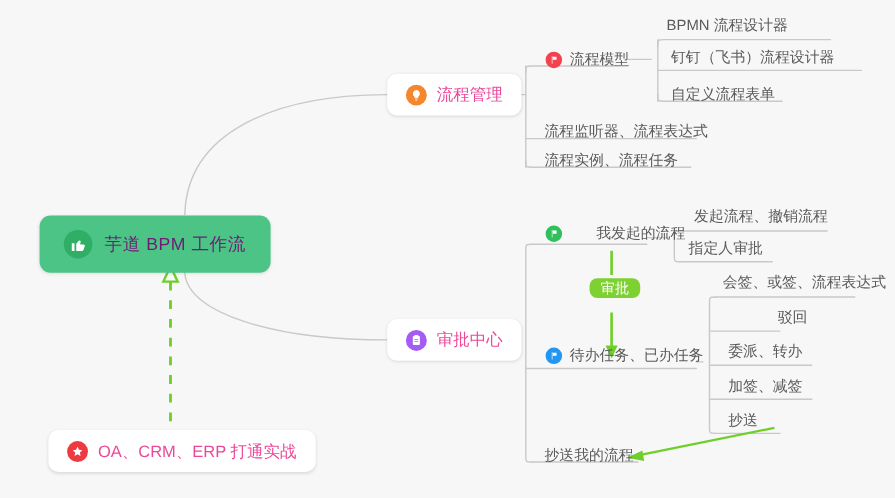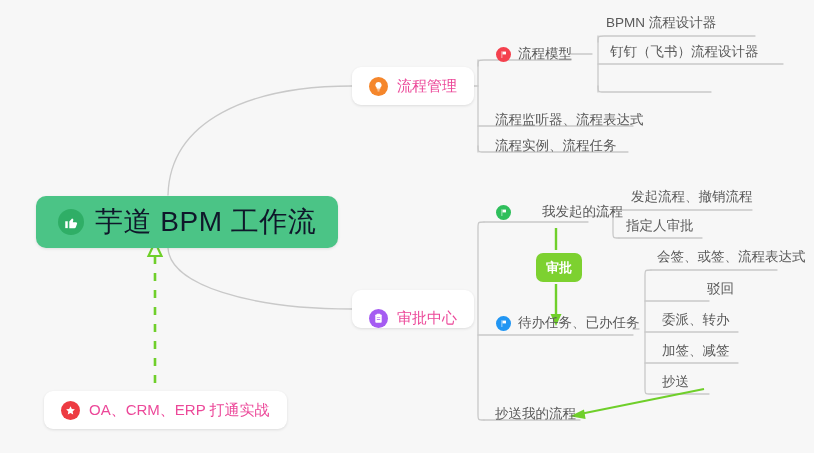--- a/index.html
+++ b/index.html
@@ -30,22 +30,22 @@
     align-items: center;
     white-space: nowrap;
     box-sizing: border-box;
   }
 
   .root-node {
     background: #4BC486;
     border-radius: 10px;
     padding: 0 22px;
     height: 52px;
-    color: #0f172a;
-    font-size: 28px;
+    color: #701a75;
+    font-size: 16px;
     letter-spacing: 0.5px;
     box-shadow: 0 1px 3px rgba(0,0,0,0.10);
   }
   .root-node .label { margin-left: 11px; }
 
   .branch-node {
     background: #ffffff;
     border-radius: 9px;
     padding: 0 17px;
     height: 38px;
@@ -62,24 +62,23 @@
     padding: 0 7px 0 6px;
   }
   .leaf-node .label { margin-left: 7px; }
   .leaf-node.no-icon .label { margin-left: 0; }
 
   .tag-node {
     background: #7DD130;
     border-radius: 7px;
     color: #ffffff;
     font-size: 13px;
-    height: 29px;
+    height: 18px;
     padding: 0 10px;
     justify-content: center;
-    font-weight: bold;
   }
 
   
   .ic {
     display: inline-flex;
     align-items: center;
     justify-content: center;
     border-radius: 50%;
     flex: 0 0 auto;
   }
@@ -190,29 +189,32 @@
       <svg width="9" height="9" viewBox="0 0 24 24" fill="#ffffff">
         <path d="M7 3h1.6v18H7z"></path>
           <path d="M9.4 4.2h9.2v7.6H9.4z"></path>
       </svg>
     </span>
     <span class="label">流程模型</span>
   </div>
   <div class="node leaf-node no-icon" style="left:604px; top:39px;">
     <span class="label">钉钉（飞书）流程设计器</span>
   </div>
+  <div class="node leaf-node no-icon" style="left:604px; top:73px;">
+    <span class="label">自定义流程表单</span>
+  </div>
 
   <div class="node leaf-node no-icon" style="left:489px; top:107px;">
     <span class="label">流程监听器、流程表达式</span>
   </div>
   <div class="node leaf-node no-icon" style="left:489px; top:133px;">
     <span class="label">流程实例、流程任务</span>
   </div>
 
-  <div class="node branch-node" style="left:352px; top:290px;align-items:flex-end;">
+  <div class="node branch-node" style="left:352px; top:290px;">
     <span class="ic ic-md ic-note">
       <svg width="11" height="11" viewBox="0 0 24 24" fill="#ffffff">
         <rect x="5" y="3" width="14" height="18" rx="2"></rect>
         <rect x="8" y="1.4" width="8" height="3.2" rx="1.2" fill="#ffffff"></rect>
         <rect x="8" y="9" width="8" height="1.6" rx="0.8" fill="#A55CF2"></rect>
         <rect x="8" y="13" width="8" height="1.6" rx="0.8" fill="#A55CF2"></rect>
       </svg>
     </span>
     <span class="label">审批中心</span>
   </div>

